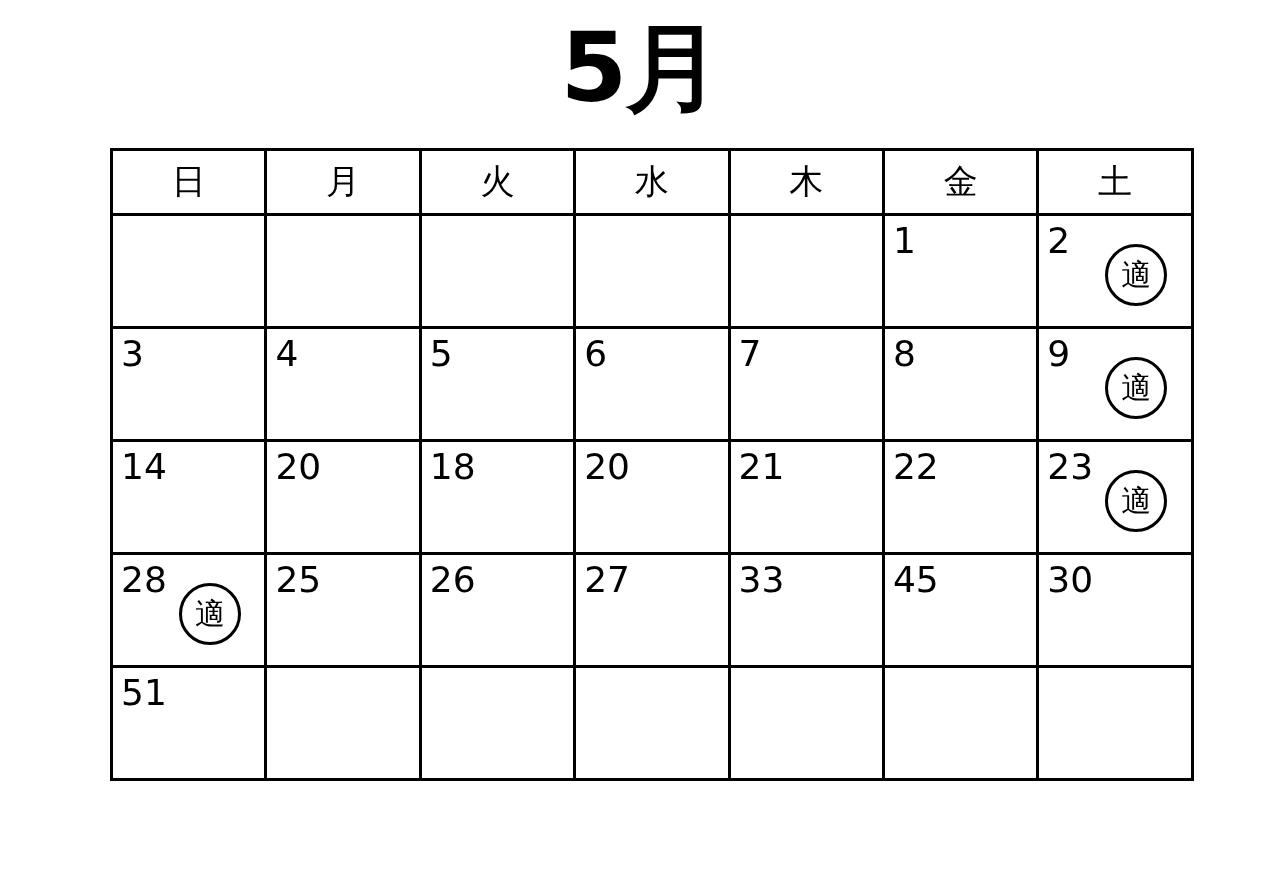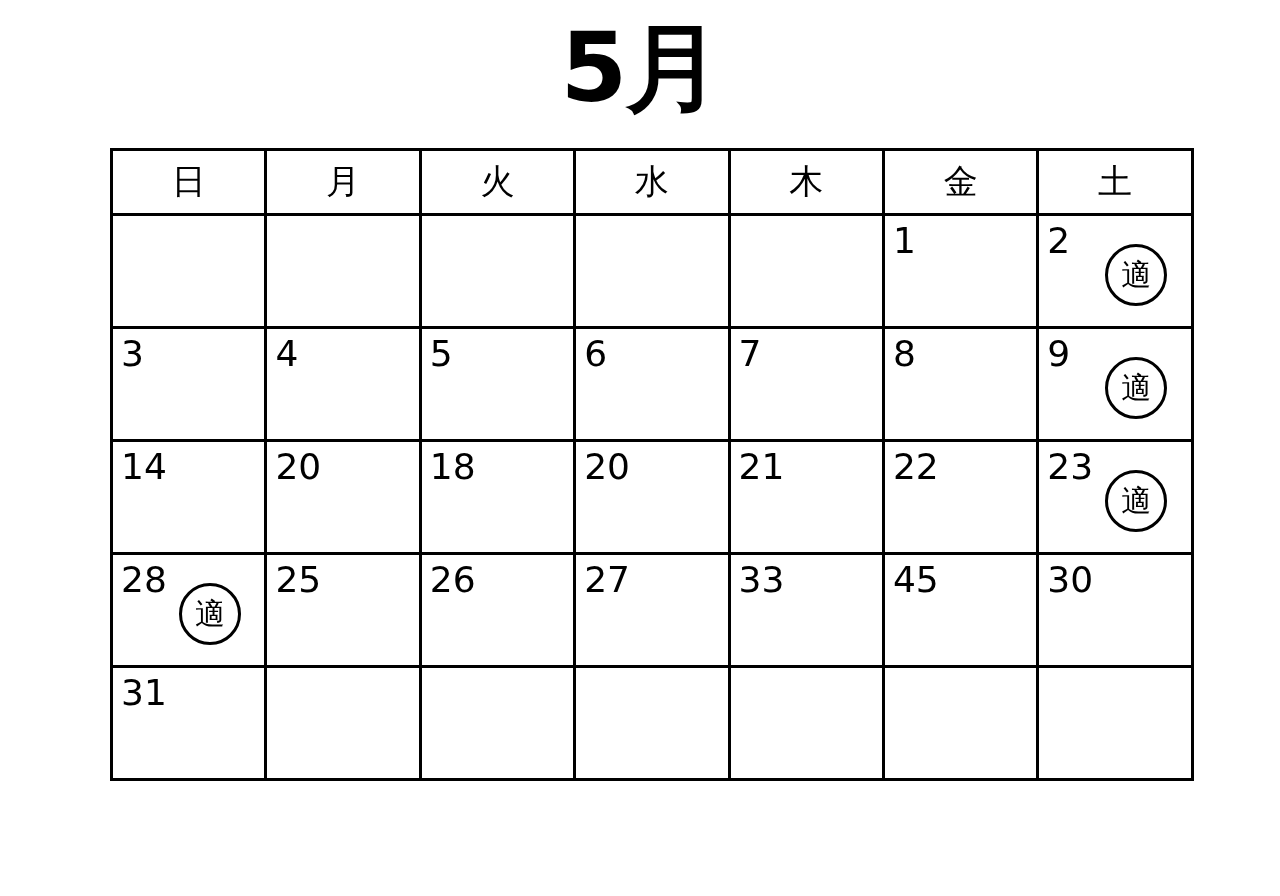--- a/index.html
+++ b/index.html
@@ -145,21 +145,21 @@
           <tr>
             <td class="bg-pink stamp-right"><span class="daynum">28</span><span class="stamp">適</span></td>
             <td class="bg-gray"><span class="daynum">25</span></td>
             <td class="bg-gray"><span class="daynum">26</span></td>
             <td class="bg-yellow"><span class="daynum">27</span></td>
             <td class="bg-yellow"><span class="daynum">33</span></td>
             <td class="bg-yellow"><span class="daynum">45</span></td>
             <td class="bg-yellow"><span class="daynum">30</span></td>
           </tr>
           <tr>
-            <td class="bg-gray"><span class="daynum">31</span></td>
+            <td class="bg-gray"><span class="daynum">51</span></td>
             <td class="bg-white"><span class="daynum"></span></td>
             <td class="bg-white"><span class="daynum"></span></td>
             <td class="bg-white"><span class="daynum"></span></td>
             <td class="bg-white"><span class="daynum"></span></td>
             <td class="bg-white"><span class="daynum"></span></td>
             <td class="bg-white"><span class="daynum"></span></td>
           </tr>
         </tbody>
     </table>
   </div>

